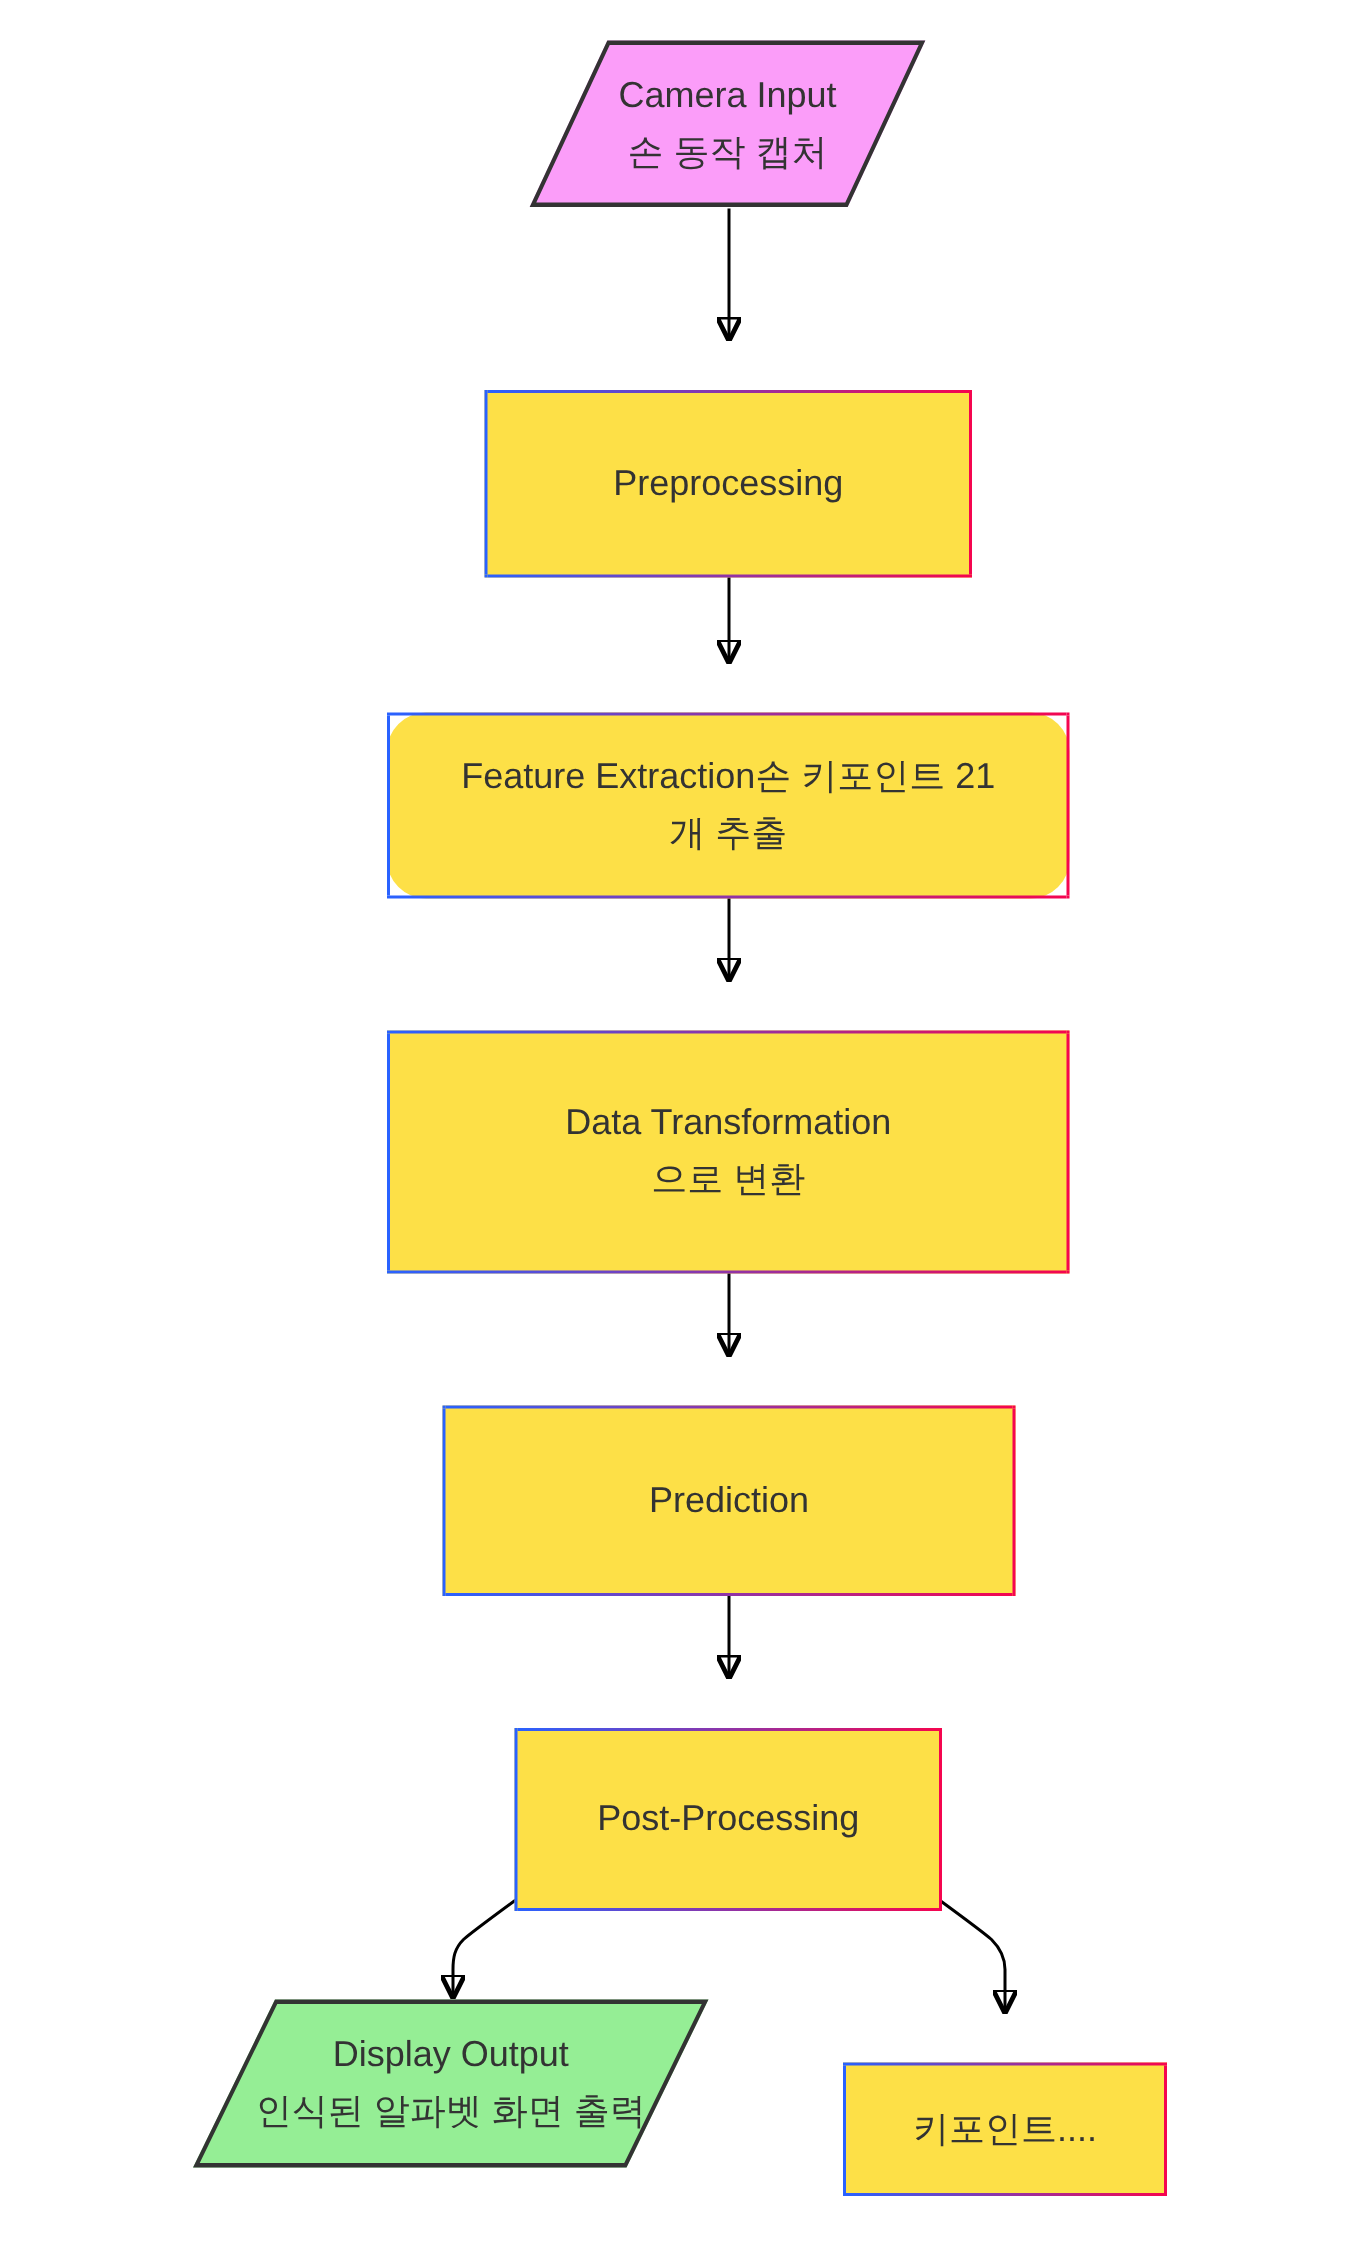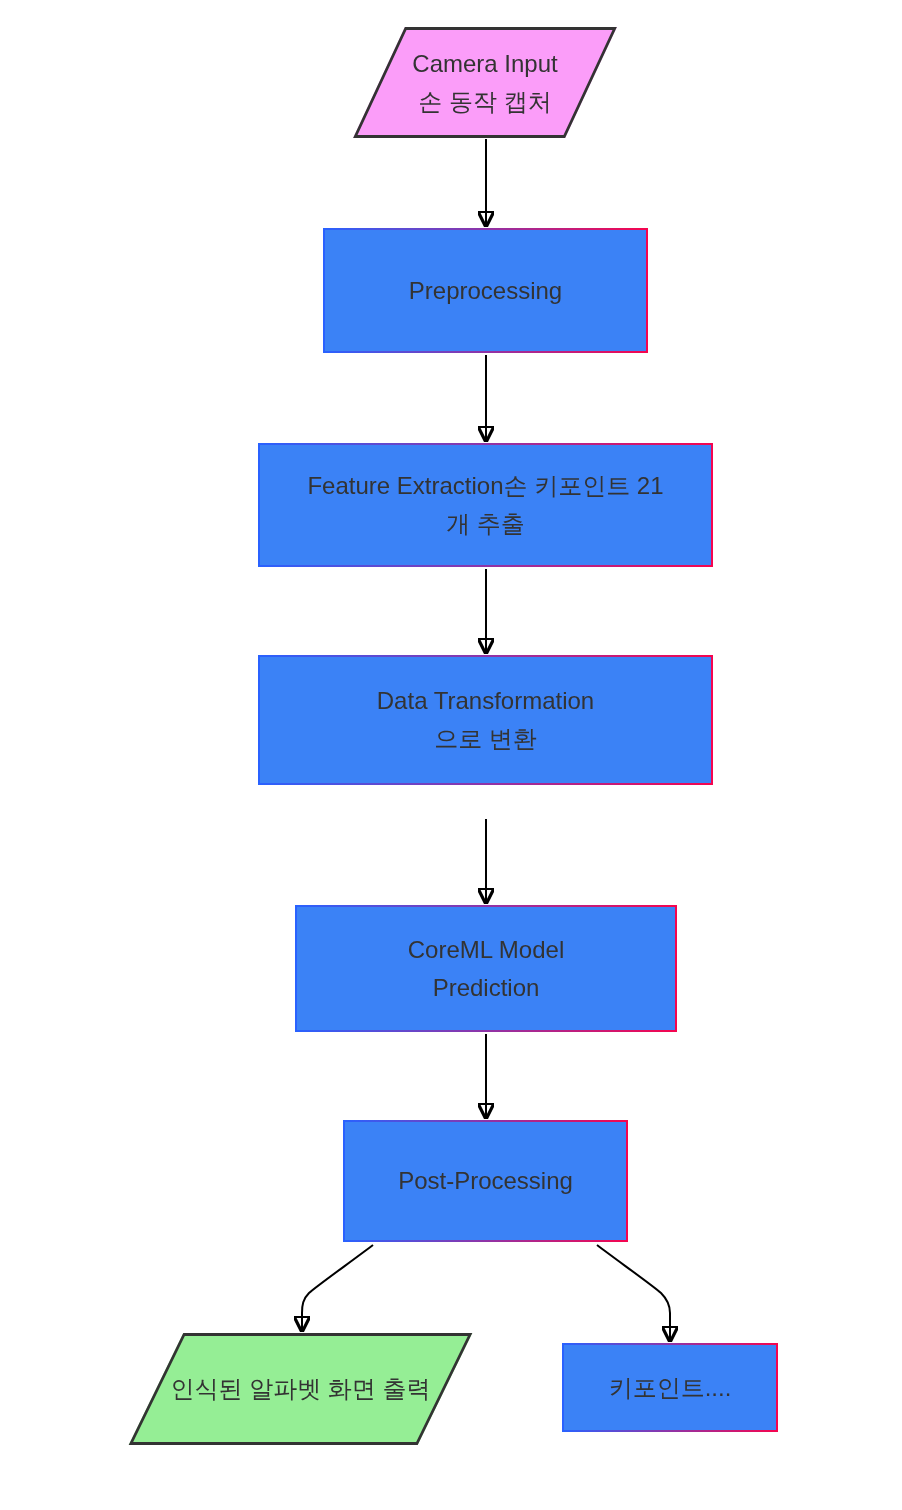--- a/index.html
+++ b/index.html
@@ -37,23 +37,24 @@
     text-align: center;
     font-size: 24px;
     line-height: 38px;
   }
   .node .line {
     position: relative;
     z-index: 1;
     white-space: nowrap;
   }
   .rect {
-    background: #3b82f6;
+    background: #fde047;
     border: 2px solid;
     border-image: linear-gradient(90deg, #2962ff 0%, #f5054f 100%) 1;
+    margin-top: 32px;
   }
   .para {
     background: transparent;
     border: none;
   }
   .para .bg {
     position: absolute;
     top: 0;
     bottom: 0;
     border: 3px solid #333333;
@@ -67,22 +68,22 @@
     transform: skewX(-25deg);
   }
   .para.green .bg {
     left: 28px;
     right: 28px;
     background: #95ee95;
     transform: skewX(-26deg);
   }
   #n-camera { left: 353px; top: 27px;   width: 264px; height: 111px; }
   #n-pre    { left: 323px; top: 228px;  width: 325px; height: 125px; }
-  #n-feat   { left: 258px; top: 443px;  width: 455px; height: 124px; }
-  #n-data   { left: 258px; top: 655px;  width: 455px; height: 130px; }
+  #n-feat   { left: 258px; top: 443px;  width: 455px; height: 124px; border-radius: 26px; }
+  #n-data   { left: 258px; top: 655px;  width: 455px; height: 162px; }
   #n-core   { left: 295px; top: 905px;  width: 382px; height: 127px; }
   #n-post   { left: 343px; top: 1120px; width: 285px; height: 122px; gap: 36px; }
   #n-disp   { left: 128px; top: 1333px; width: 345px; height: 112px; }
   #n-err    { left: 562px; top: 1343px; width: 216px; height: 89px;  }
 </style>
 </head>
 <body>
 
 <div class="canvas">
 
@@ -115,30 +116,30 @@
     <div class="line">Feature Extraction손 키포인트 21</div>
     <div class="line">개 추출</div>
   </div>
 
   <div id="n-data" class="node rect">
     <div class="line">Data Transformation</div>
     <div class="line">으로 변환</div>
   </div>
 
   <div id="n-core" class="node rect">
-    <div class="line">CoreML Model</div>
     <div class="line">Prediction</div>
   </div>
 
   <div id="n-post" class="node rect">
     <div class="line">Post-Processing</div>
   </div>
 
   <div id="n-disp" class="node para green">
     <div class="bg"></div>
+    <div class="line">Display Output</div>
     <div class="line">인식된 알파벳 화면 출력</div>
   </div>
 
   <div id="n-err" class="node rect">
     <div class="line">키포인트....</div>
   </div>
 
 </div>
 
 </body></html>

